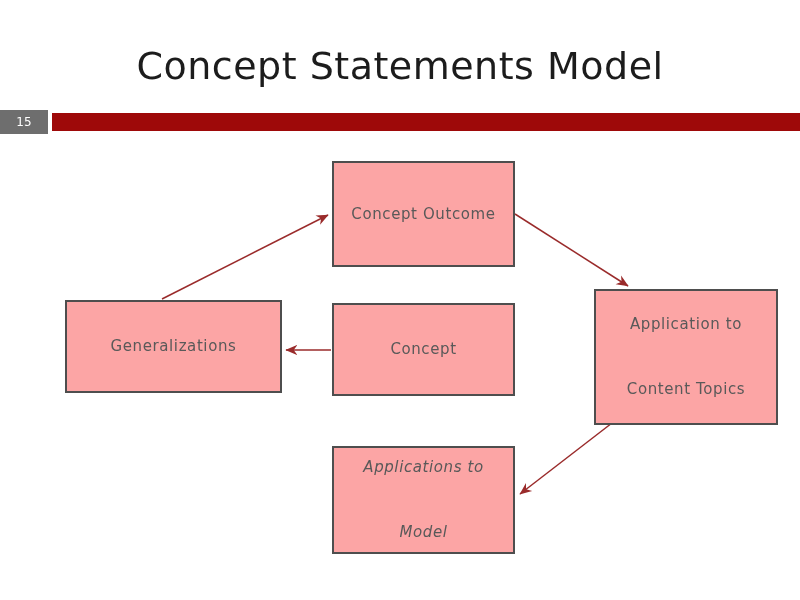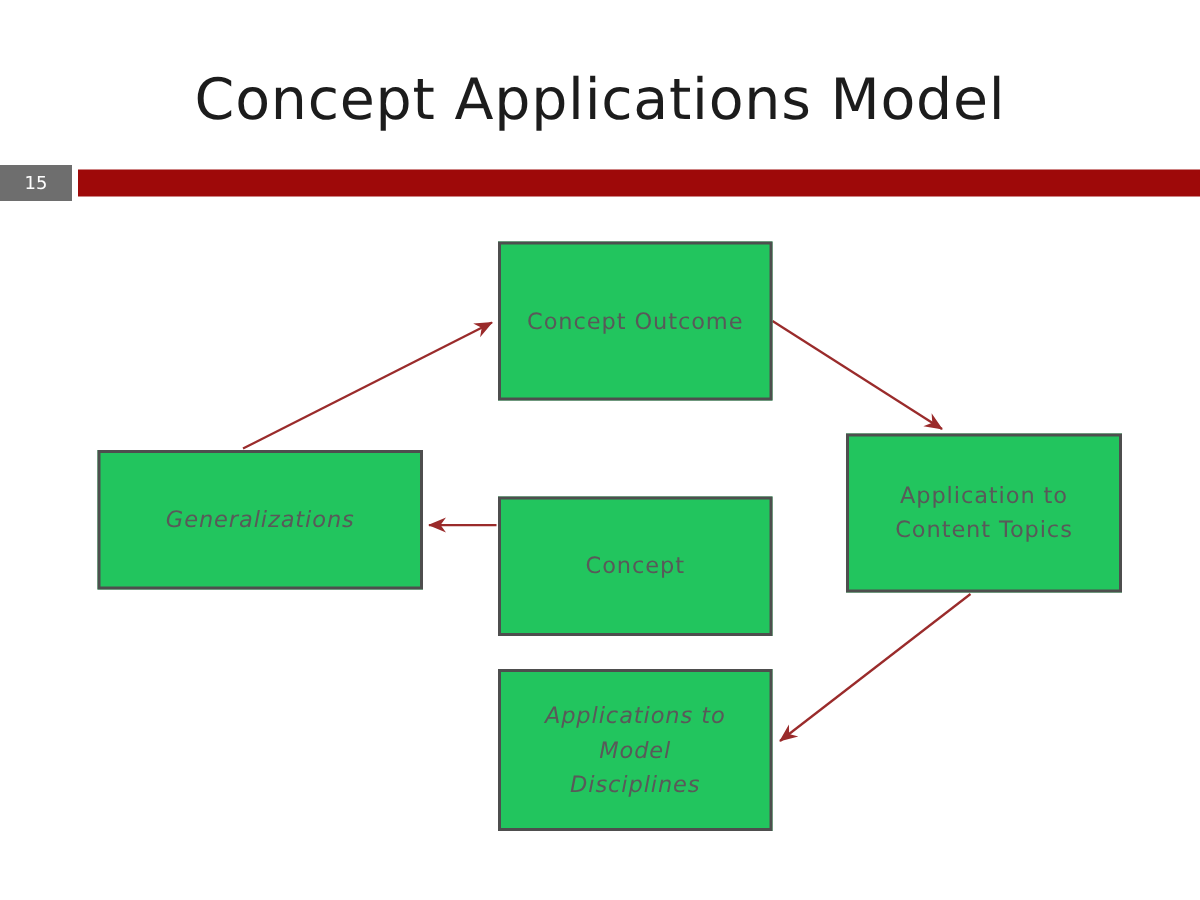--- a/index.html
+++ b/index.html
@@ -45,51 +45,52 @@
     left: 52px;
     top: 113px;
     width: 748px;
     height: 18px;
     background: #9e0909;
   }
   .node {
     position: absolute;
     box-sizing: border-box;
     border: 2px solid #4e4e4e;
-    background: #22c55e;
+    background: #fca5a5;
     color: #595959;
     font-size: 15px;
     line-height: 23px;
     letter-spacing: 0.6px;
     display: flex;
     flex-direction: column;
     align-items: center;
     justify-content: center;
     text-align: center;
+    gap: 42px;
   }
   .node-concept-outcome   { left: 332px; top: 161px; width: 183px; height: 106px; }
-  .node-generalizations   { left:  65px; top: 300px; width: 217px; height:  93px; font-style: italic; }
-  .node-concept           { left: 332px; top: 303px; width: 183px; height:  93px; margin-top: 28px; }
-  .node-application       { left: 564px; top: 289px; width: 184px; height: 106px; align-items: center; }
+  .node-generalizations   { left:  65px; top: 300px; width: 217px; height:  93px; }
+  .node-concept           { left: 332px; top: 303px; width: 183px; height:  93px; }
+  .node-application       { left: 594px; top: 289px; width: 184px; height: 136px; align-items: center; }
   .node-applications-other{ left: 332px; top: 446px; width: 183px; height: 108px; font-style: italic; }
   .arrow-layer {
     position: absolute;
     left: 0;
     top: 0;
     width: 800px;
     height: 600px;
     pointer-events: none;
   }
 </style>
 </head>
 <body>
 
 <div class="slide">
 
-  <div class="slide-title">Concept Applications Model</div>
+  <div class="slide-title">Concept Statements Model</div>
 
   <div class="page-number">15</div>
 
   <div class="accent-bar"></div>
 
   <svg class="arrow-layer" viewBox="0 0 800 600" xmlns="http://www.w3.org/2000/svg">
     <defs>
       <marker id="arrowhead" viewBox="0 0 10 10" refX="8.5" refY="5" markerWidth="9" markerHeight="9" orient="auto-start-reverse">
         <path d="M0,1.2 L9,5 L0,8.8 L2.8,5 Z" fill="#9a2b2b"></path>
       </marker>
@@ -113,16 +114,15 @@
   </div>
 
   <div class="node node-application">
     <div>Application to</div>
     <div>Content Topics</div>
   </div>
 
   <div class="node node-applications-other">
     <div>Applications to</div>
     <div>Model</div>
-    <div>Disciplines</div>
   </div>
 
 </div>
 
 </body></html>

